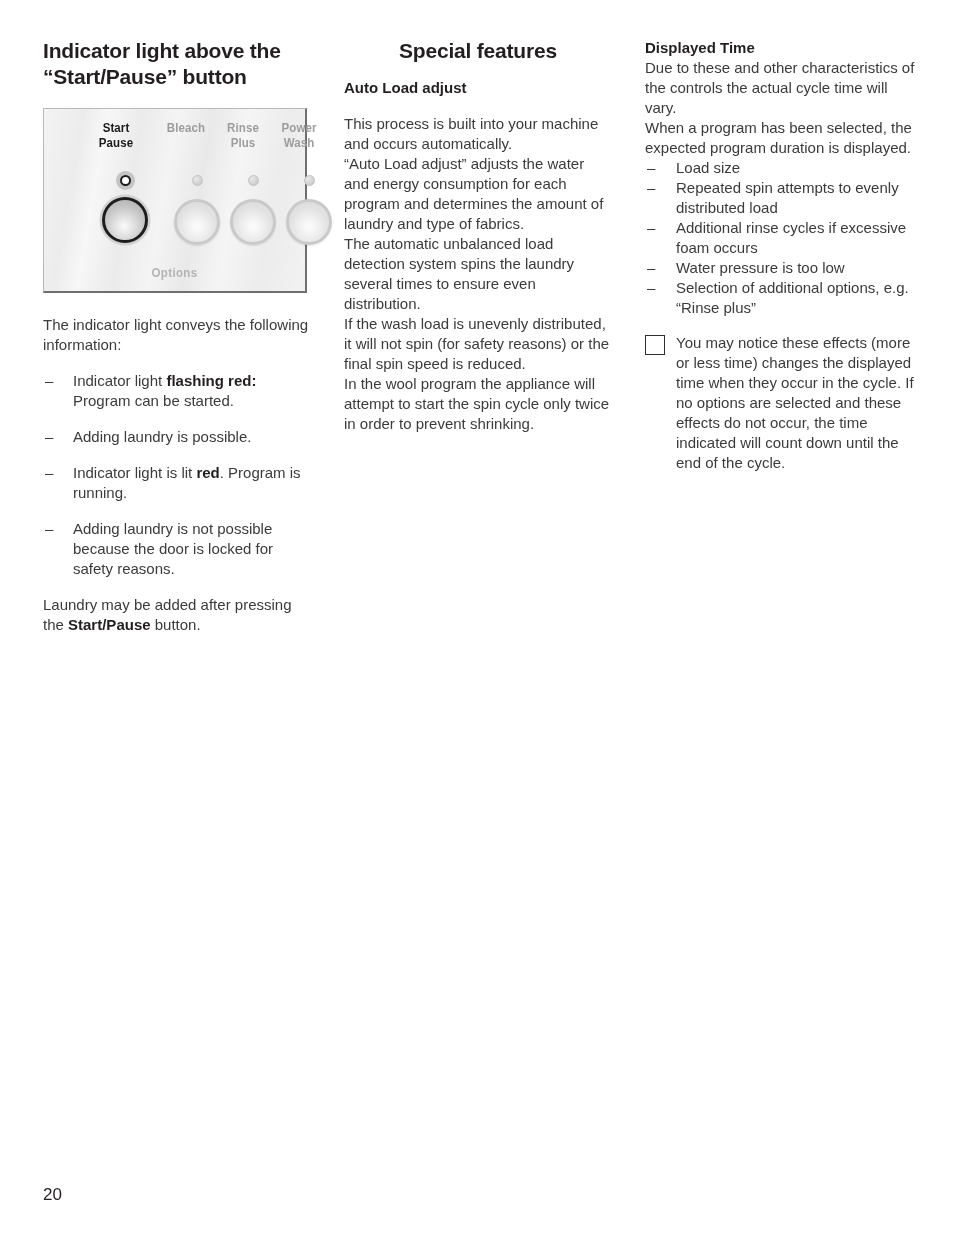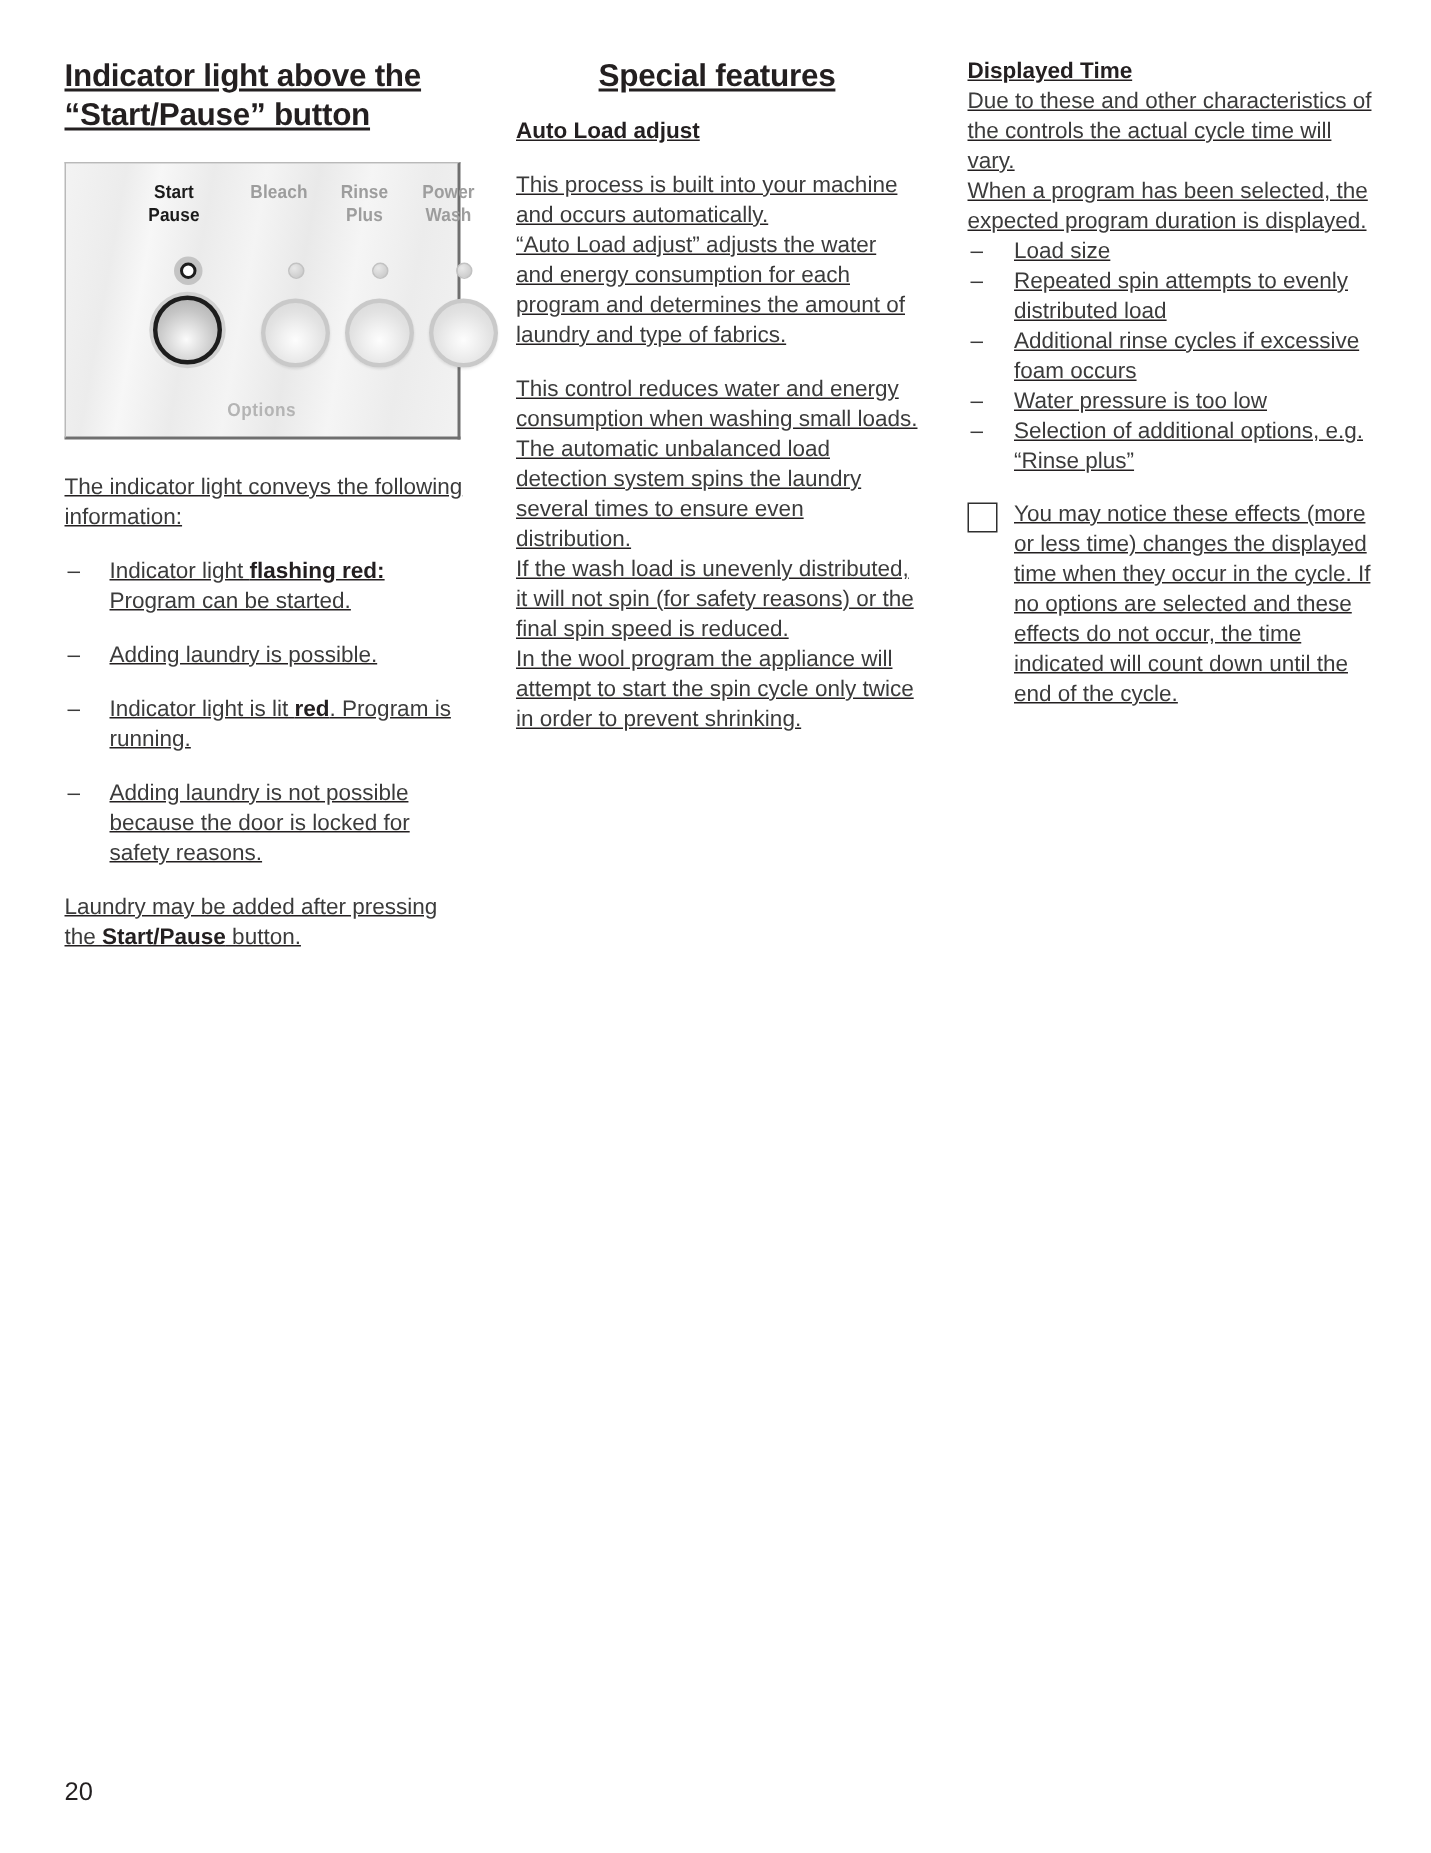--- a/index.html
+++ b/index.html
@@ -18,21 +18,20 @@
   .page {
     position: absolute;
     left: 0; top: 0;
     width: 954px;
     height: 1235px;
     overflow: hidden;
   }
   .col {
     position: absolute;
     top: 38px;
-    text-decoration: underline;
   }
   #col1 { left: 43px; width: 268px; }
   #col2 { left: 344px; width: 268px; }
   #col3 { left: 645px; width: 272px; }
 
   h1.main-head {
     font-size: 21px;
     line-height: 26px;
     font-weight: bold;
     margin: 0 0 0 0;
@@ -274,21 +273,20 @@
     <p class="body gap"><span>Laundry may be added after pressing the </span><b>Start/Pause</b><span> button.</span></p>
   </div>
 
   <div class="col" id="col2">
 
     <h1 class="main-head">Special features</h1>
 
     <h2 class="sub-head">Auto Load adjust</h2>
     <p class="body gap">This process is built into your machine and occurs automatically.</p>
     <p class="body tight">“Auto Load adjust” adjusts the water and energy consumption for each program and determines the amount of laundry and type of fabrics.</p>
-    <p class="body gap">This control reduces water and energy consumption when washing small loads.</p>
 
     <p class="body tight">The automatic unbalanced load detection system spins the laundry several times to ensure even distribution.</p>
     <p class="body tight">If the wash load is unevenly distributed, it will not spin (for safety reasons) or the final spin speed is reduced.</p>
     <p class="body tight">In the wool program the appliance will attempt to start the spin cycle only twice in order to prevent shrinking.</p>
   </div>
 
   <div class="col" id="col3">
 
     <h2 class="sub-head">Displayed Time</h2>
     <p class="body tight">Due to these and other characteristics of the controls the actual cycle time will vary.</p>

